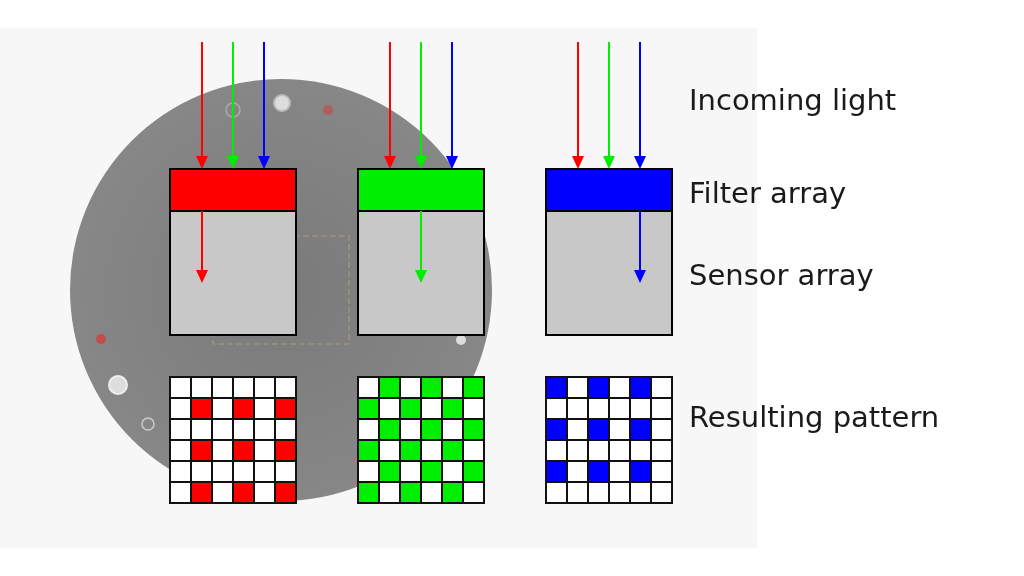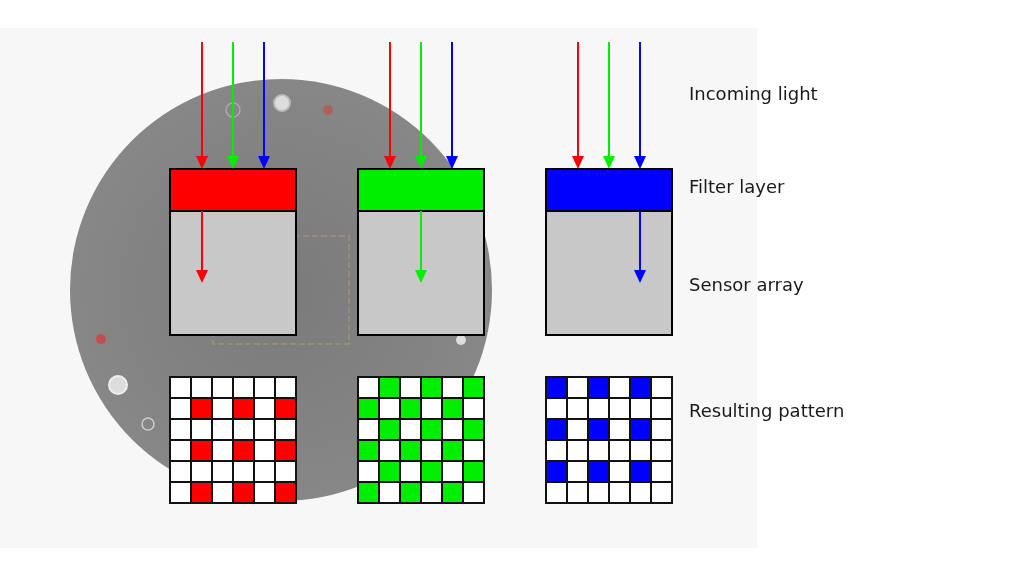--- a/index.html
+++ b/index.html
@@ -1,20 +1,20 @@
 <!DOCTYPE html>
 <html><head>
 <meta charset="utf-8">
 <style>
   html, body { margin:0; padding:0; background:#ffffff; }
   body { width:1024px; height:576px; position:relative; overflow:hidden;
          font-family:"DejaVu Sans", sans-serif; }
   #photo-bg { position:absolute; left:0; top:28px; width:757px; height:520px; background:#f7f7f7; }
   #diagram { position:absolute; left:0; top:0; }
-  .label { position:absolute; left:689px; font-size:18px; color:#1a1a1a; white-space:nowrap; }
+  .label { position:absolute; left:689px; font-size:29px; color:#1a1a1a; white-space:nowrap; }
 </style>
 </head>
 <body>
 
 <div id="photo-bg"></div>
 
 <svg id="diagram" width="1024" height="576">
   <defs>
     <radialGradient id="bodyGrad" cx="50%" cy="50%" r="50%">
       <stop offset="0%" stop-color="#7a7a7a"></stop>
@@ -204,15 +204,15 @@
           <rect x="588" y="482" width="21" height="21" fill="#ffffff" stroke="#111" stroke-width="2"></rect>
           <rect x="609" y="482" width="21" height="21" fill="#ffffff" stroke="#111" stroke-width="2"></rect>
           <rect x="630" y="482" width="21" height="21" fill="#ffffff" stroke="#111" stroke-width="2"></rect>
           <rect x="651" y="482" width="21" height="21" fill="#ffffff" stroke="#111" stroke-width="2"></rect>
         </g>
       </g>
     </g>
 </svg>
 
 <div class="label" style="top:83px">Incoming light</div>
-<div class="label" style="top:176px">Filter layer</div>
-<div class="label" style="top:274px">Sensor array</div>
+<div class="label" style="top:176px">Filter array</div>
+<div class="label" style="top:258px">Sensor array</div>
 <div class="label" style="top:400px">Resulting pattern</div>
 
 </body></html>

